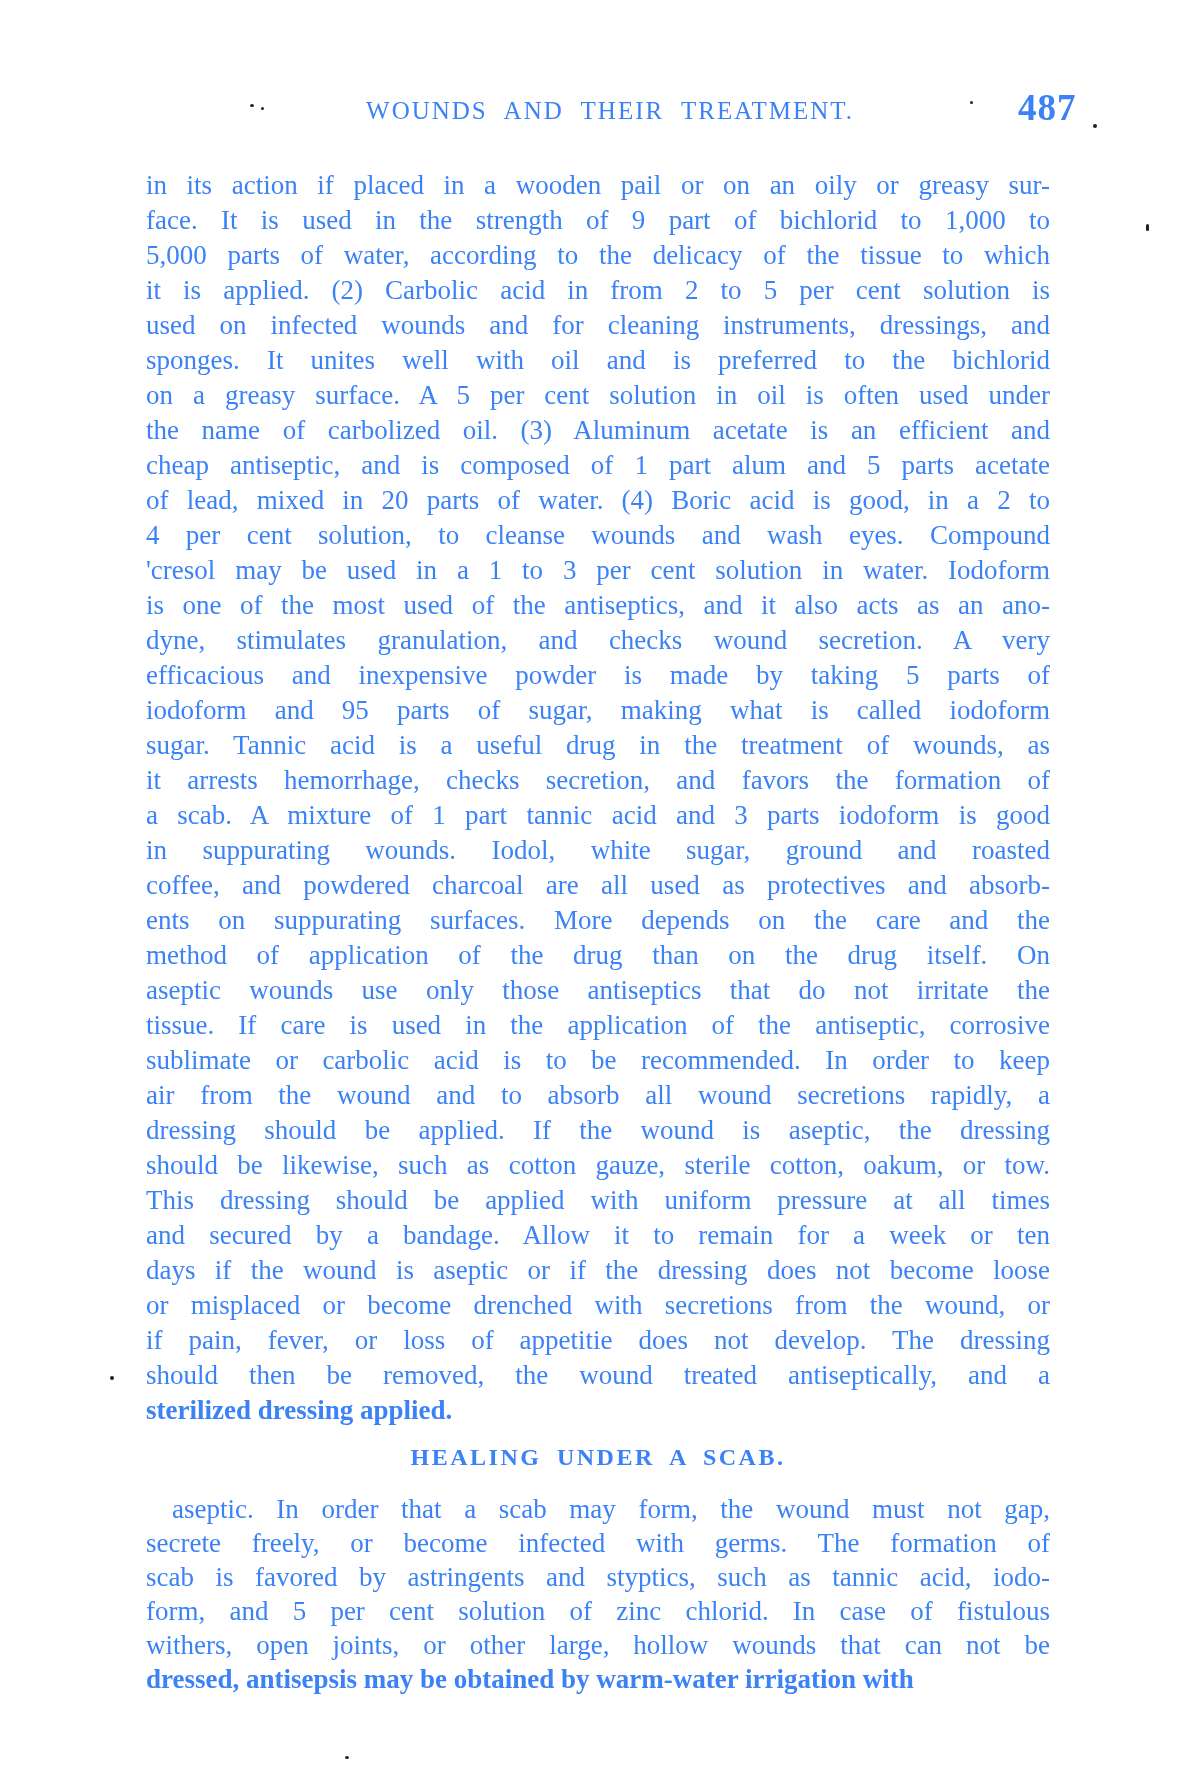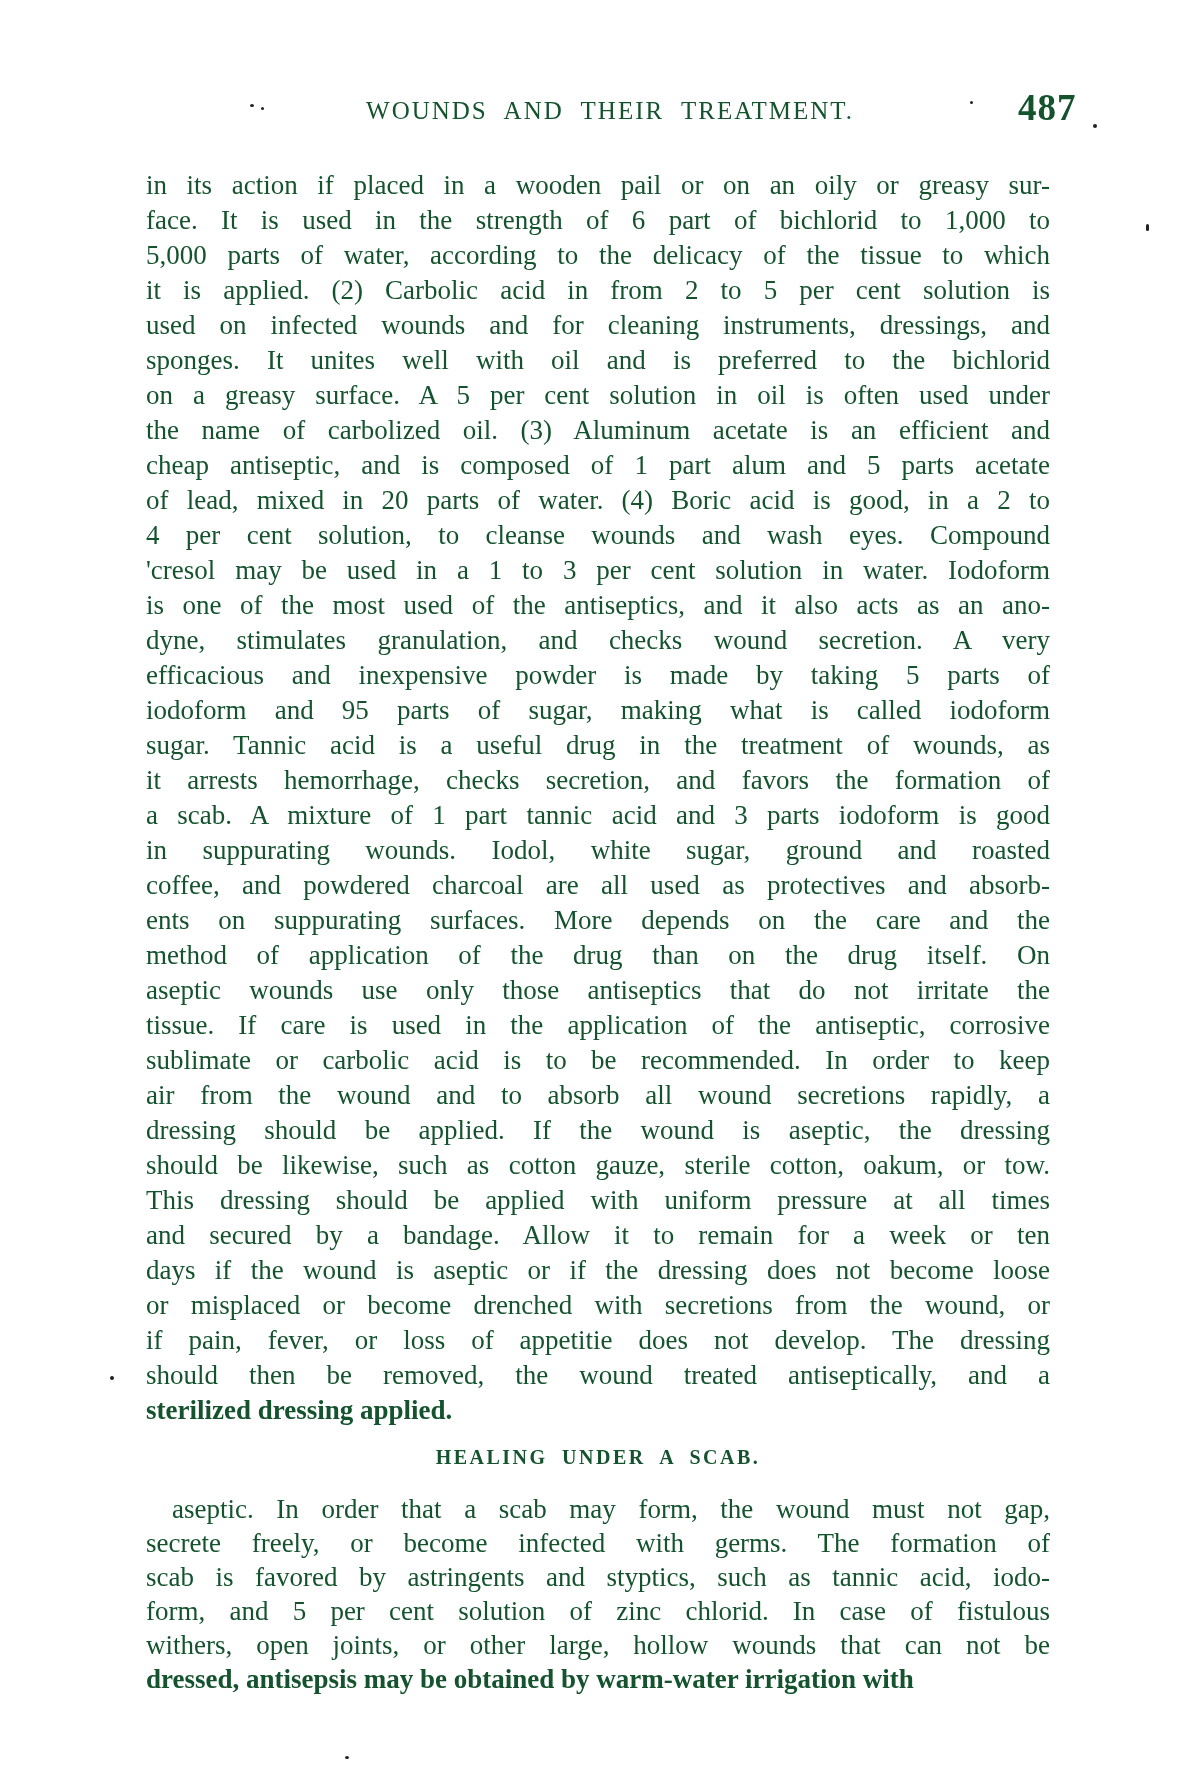--- a/index.html
+++ b/index.html
@@ -1,21 +1,21 @@
 <!DOCTYPE html>
 <html><head>
 <meta charset="utf-8">
 <style>
   html, body { margin: 0; padding: 0; background: #ffffff; }
   .page {
     position: relative;
     width: 1200px;
     height: 1783px;
     background: #ffffff;
-    color: #14532d;
+    color: #3b82f6;
     font-family: "Liberation Serif", "DejaVu Serif", serif;
     overflow: hidden;
   }
   
   .running-title {
     position: absolute;
     top: 94px;
     left: 0;
     width: 1220px;
     text-align: center;
@@ -53,21 +53,21 @@
     text-align: left;
     text-align-last: left;
     font-weight: bold;
   }
   .indent-first .line:first-child { text-indent: 26px; }
   .paragraph.second .line { line-height: 34px; }
   .section-heading {
     margin: 14px 0 22px 0;
     padding: 0;
     text-align: center;
-    font-size: 20px;
+    font-size: 24px;
     line-height: 26px;
     font-weight: 700;
     letter-spacing: 2.5px;
     word-spacing: 7px;
   }
   
   .speck {
     position: absolute;
     background: #222222;
     border-radius: 50%;
@@ -86,21 +86,21 @@
   <span class="speck" style="left:110px; top:1376px; width:4px; height:4px;"></span>
   <span class="speck" style="left:345px; top:1756px; width:4px; height:3px;"></span>
 
   <div class="running-title">WOUNDS AND THEIR TREATMENT.</div>
   <div class="page-number">487</div>
 
   <main class="text-block">
 
     <section class="paragraph first">
         <div class="line">in its action if placed in a wooden pail or on an oily or greasy sur-</div>
-        <div class="line">face.  It is used in the strength of 6 part of bichlorid to 1,000 to</div>
+        <div class="line">face.  It is used in the strength of 9 part of bichlorid to 1,000 to</div>
         <div class="line">5,000 parts of water, according to the delicacy of the tissue to which</div>
         <div class="line">it is applied.  (2) Carbolic acid in from 2 to 5 per cent solution is</div>
         <div class="line">used on infected wounds and for cleaning instruments, dressings, and</div>
         <div class="line">sponges.  It unites well with oil and is preferred to the bichlorid</div>
         <div class="line">on a greasy surface.  A 5 per cent solution in oil is often used under</div>
         <div class="line">the name of carbolized oil.  (3) Aluminum acetate is an efficient and</div>
         <div class="line">cheap antiseptic, and is composed of 1 part alum and 5 parts acetate</div>
         <div class="line">of lead, mixed in 20 parts of water.  (4) Boric acid is good, in a 2 to</div>
         <div class="line">4 per cent solution, to cleanse wounds and wash eyes.  Compound</div>
         <div class="line">'cresol may be used in a 1 to 3 per cent solution in water.  Iodoform</div>

